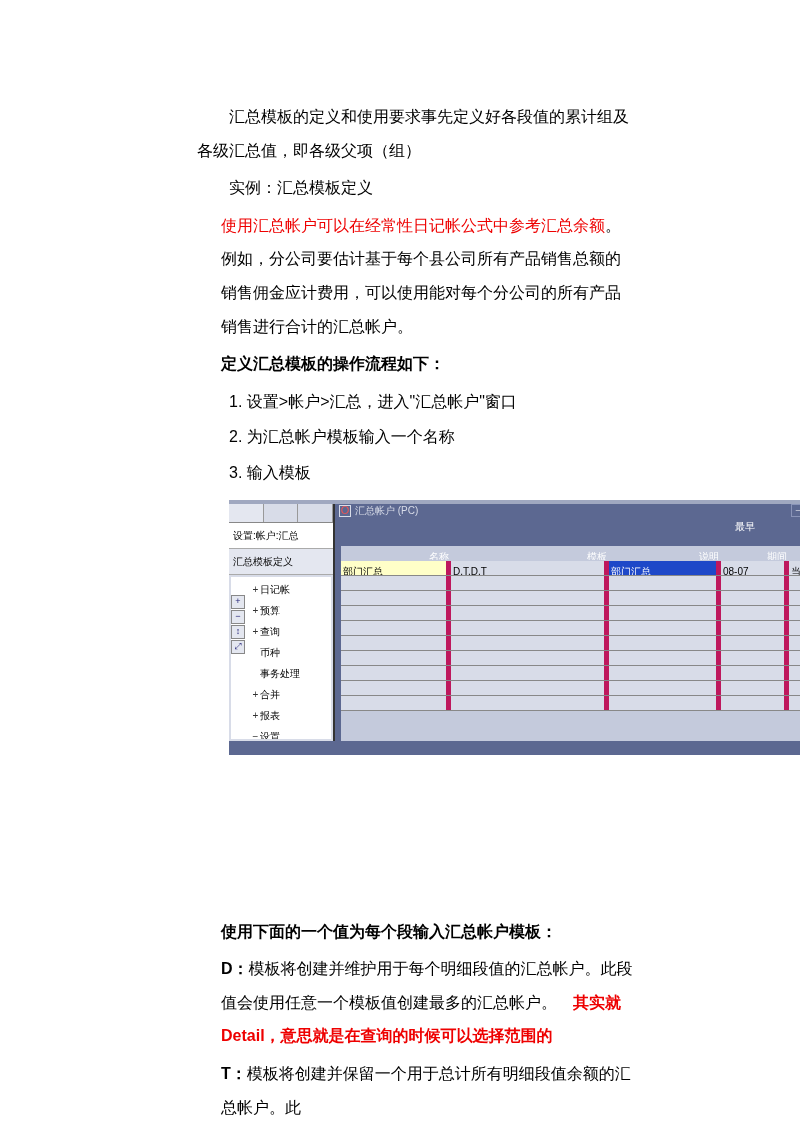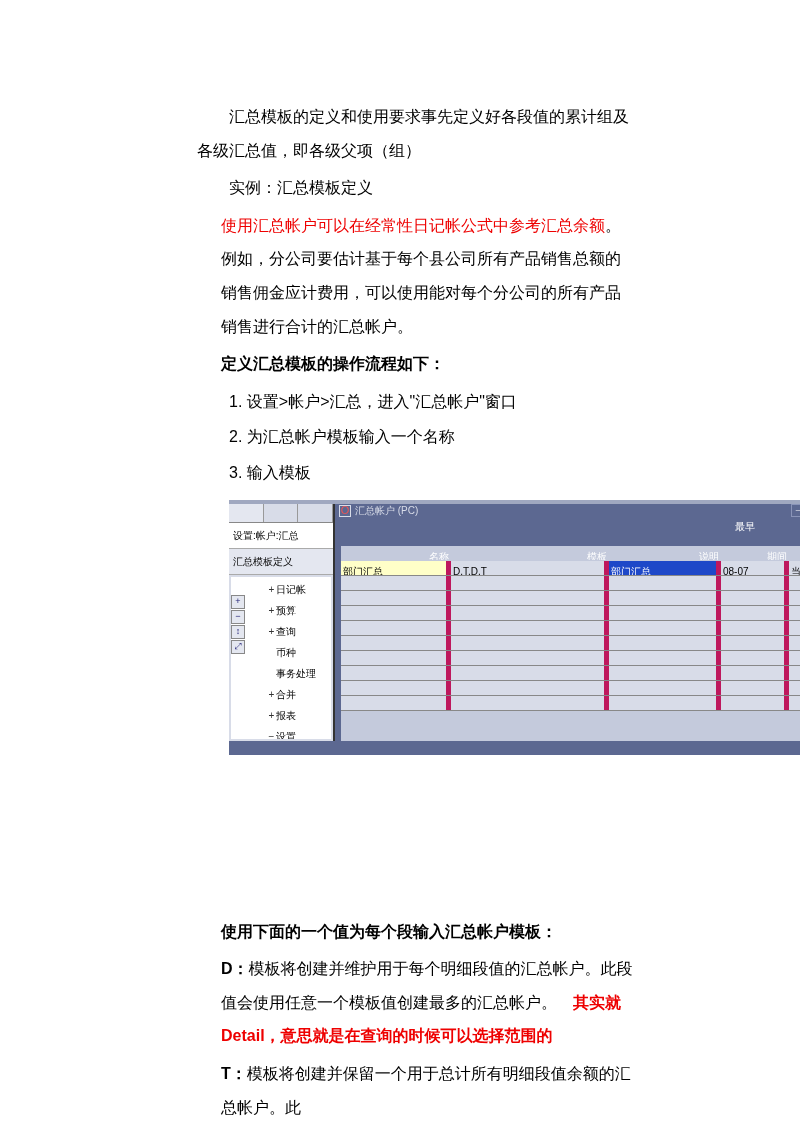--- a/index.html
+++ b/index.html
@@ -21,21 +21,21 @@
 .body2{display:flex;height:237px}
 .nav{width:115px;background:#d8dce8;border-right:2px solid #333;display:flex;flex-direction:column}
 .tabs{display:flex;background:#c4cadc;height:18px;border-bottom:1px solid #888}
 .tab{flex:1;text-align:left;font-size:10px;padding-top:14px;border-right:1px solid #999;background:#d8dce8}
 .tab.active{background:#e4e7f0}
 .bc{padding:2px 4px;font-size:10px;background:#ffffff;border-bottom:1px solid #aaa}
 .bc2{padding:2px 4px;font-size:10px;background:#e4e7f0;border-bottom:1px solid #aaa}
 .tree{flex:1;background:#fff;margin:2px;overflow:hidden;font-size:10px;position:relative}
 .tools{position:absolute;left:0;top:0;width:14px;display:flex;flex-direction:column;gap:1px;padding-top:18px}
 .tl{width:12px;height:12px;border:1px solid #888;background:#e4e7f0;display:flex;align-items:center;justify-content:center;font-size:9px;color:#227}
-.tnodes{margin-left:34px;padding-top:2px}
+.tnodes{margin-left:18px;padding-top:2px}
 .tn{padding:0 2px;white-space:nowrap}
 .tn .pm{display:inline-block;width:9px;text-align:center;color:#333}
 .right{flex:1;background:#5c6891;position:relative}
 .grid{margin:28px 6px 6px 6px;background:#c4cadc}
 .grow{display:flex;border-bottom:1px solid #888;height:14px}
 .gc{border-right:5px solid #be185d;background:#d8dce8;height:14px;box-sizing:border-box;padding:0 2px;font-size:10px;overflow:hidden;white-space:nowrap}
 .ghdr .gc{background:transparent;color:#fff;border-right:none;text-align:right;font-size:10px;padding-bottom:10px}
 .ghdr{border-bottom:none;height:15px;position:relative}
 .gc.c1{width:110px}.gc.c2{width:158px}.gc.c3{width:112px}.gc.c4{width:68px}.gc.c5{width:50px}
 .y{background:#ffffc8!important}

